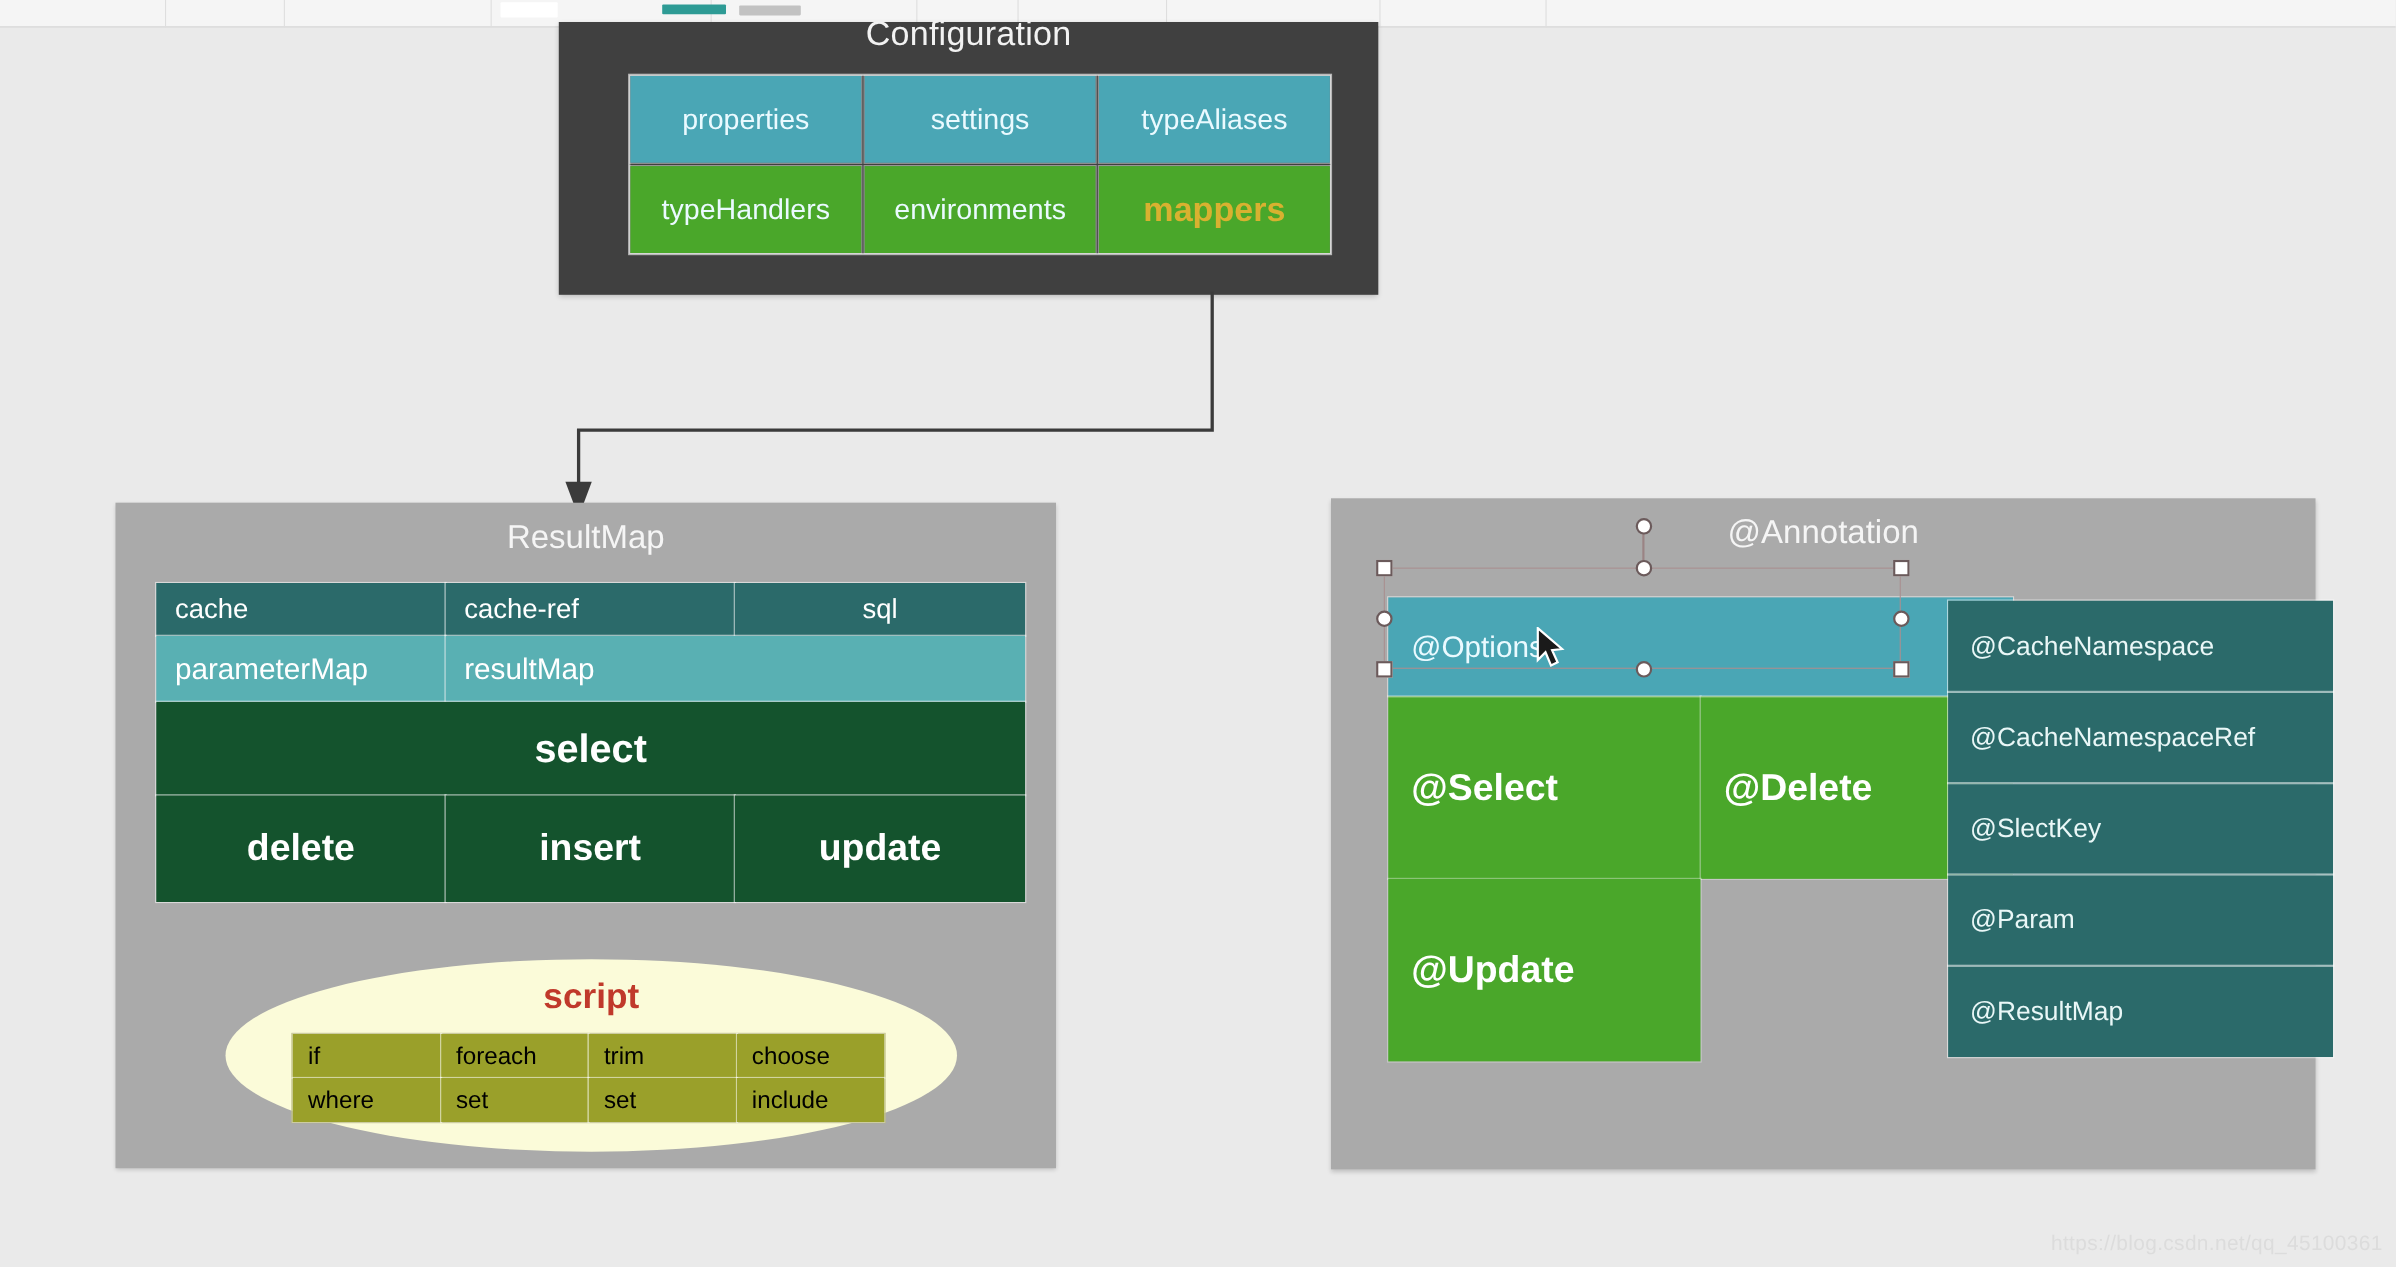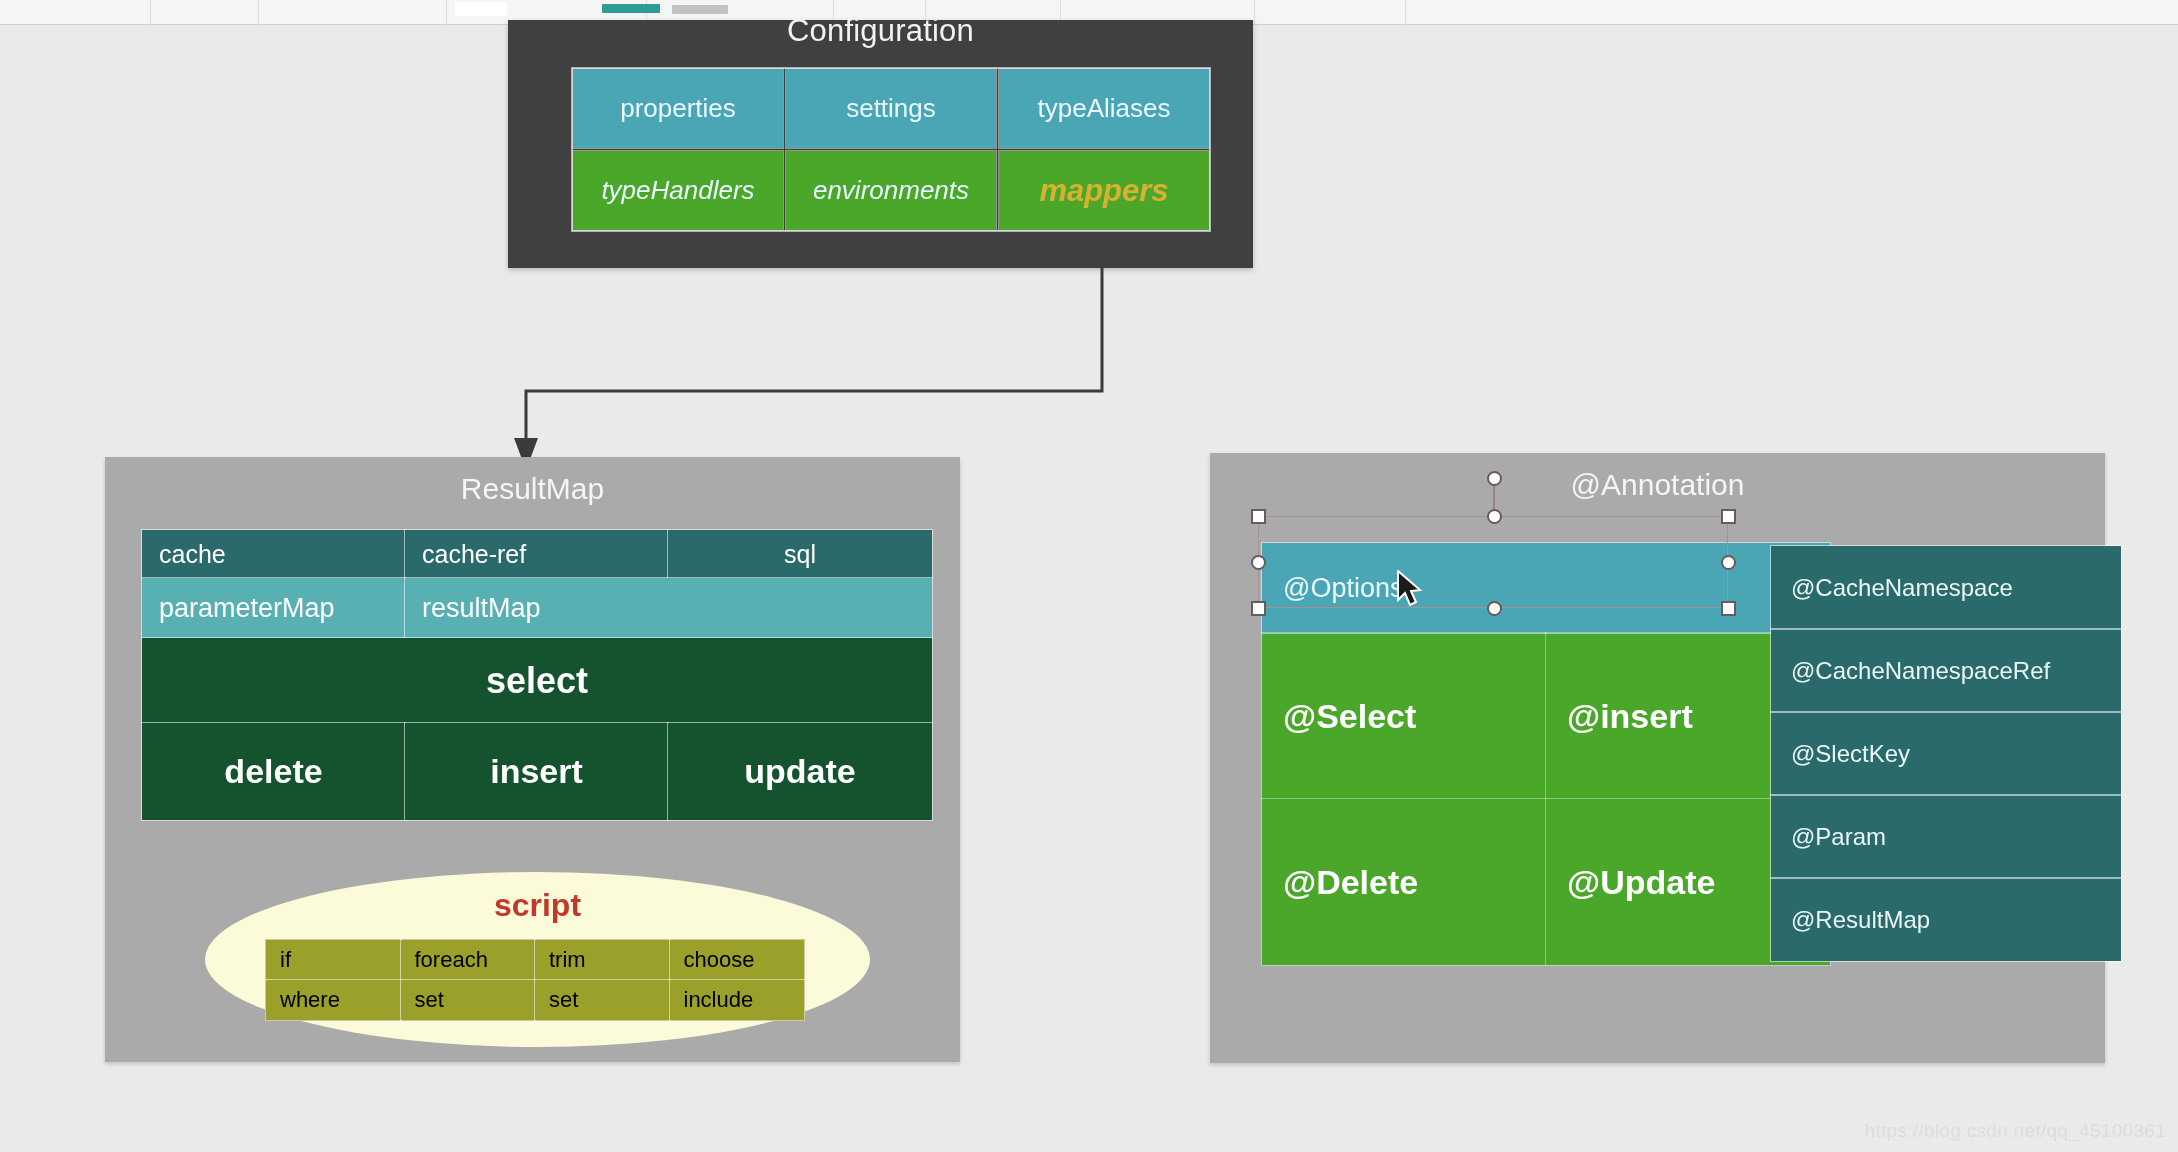--- a/index.html
+++ b/index.html
@@ -33,21 +33,21 @@
   .config-grid {
     position: absolute; left: 63px; top: 47px; width: 640px; height: 165px;
     display: grid; grid-template-columns: 1fr 1fr 1fr; grid-template-rows: 1fr 1fr;
     gap: 3px; border: 2px solid #b5b5b5;
   }
   .cfg-cell {
     display: flex; align-items: center; justify-content: center;
     font-size: 26px; color: #eafaff; outline: 1px solid rgba(255,255,255,0.45);
   }
   .cfg-teal { background: #4aa6b5; }
-  .cfg-green { background: #4aa72a; font-style: italic; }
+  .cfg-green { background: #4aa72a; }
   .cfg-cell.highlight { color: #d8b130; font-weight: bold; font-size: 31px; }
 
   
   .connector { position: absolute; left: 470px; top: 265px; }
 
   
   .grey-panel {
     position: absolute; background: #aaaaaa;
     box-shadow: 0 2px 4px rgba(0,0,0,0.18);
   }
@@ -223,21 +223,20 @@
     </div>
   </div>
 
   <div class="grey-panel" id="ann-panel">
     <div class="panel-title">@Annotation</div>
 
     <div class="ann-left">
       <div class="ann-opt">@Options</div>
       <div class="ann-grid">
         <div class="ann-gcell">@Select</div>
-        <div class="ann-gcell">@insert</div>
         <div class="ann-gcell">@Delete</div>
         <div class="ann-gcell">@Update</div>
       </div>
     </div>
 
     <div class="ann-right">
       <div class="ann-rcell">@CacheNamespace</div>
       <div class="ann-rcell">@CacheNamespaceRef</div>
       <div class="ann-rcell">@SlectKey</div>
       <div class="ann-rcell">@Param</div>

